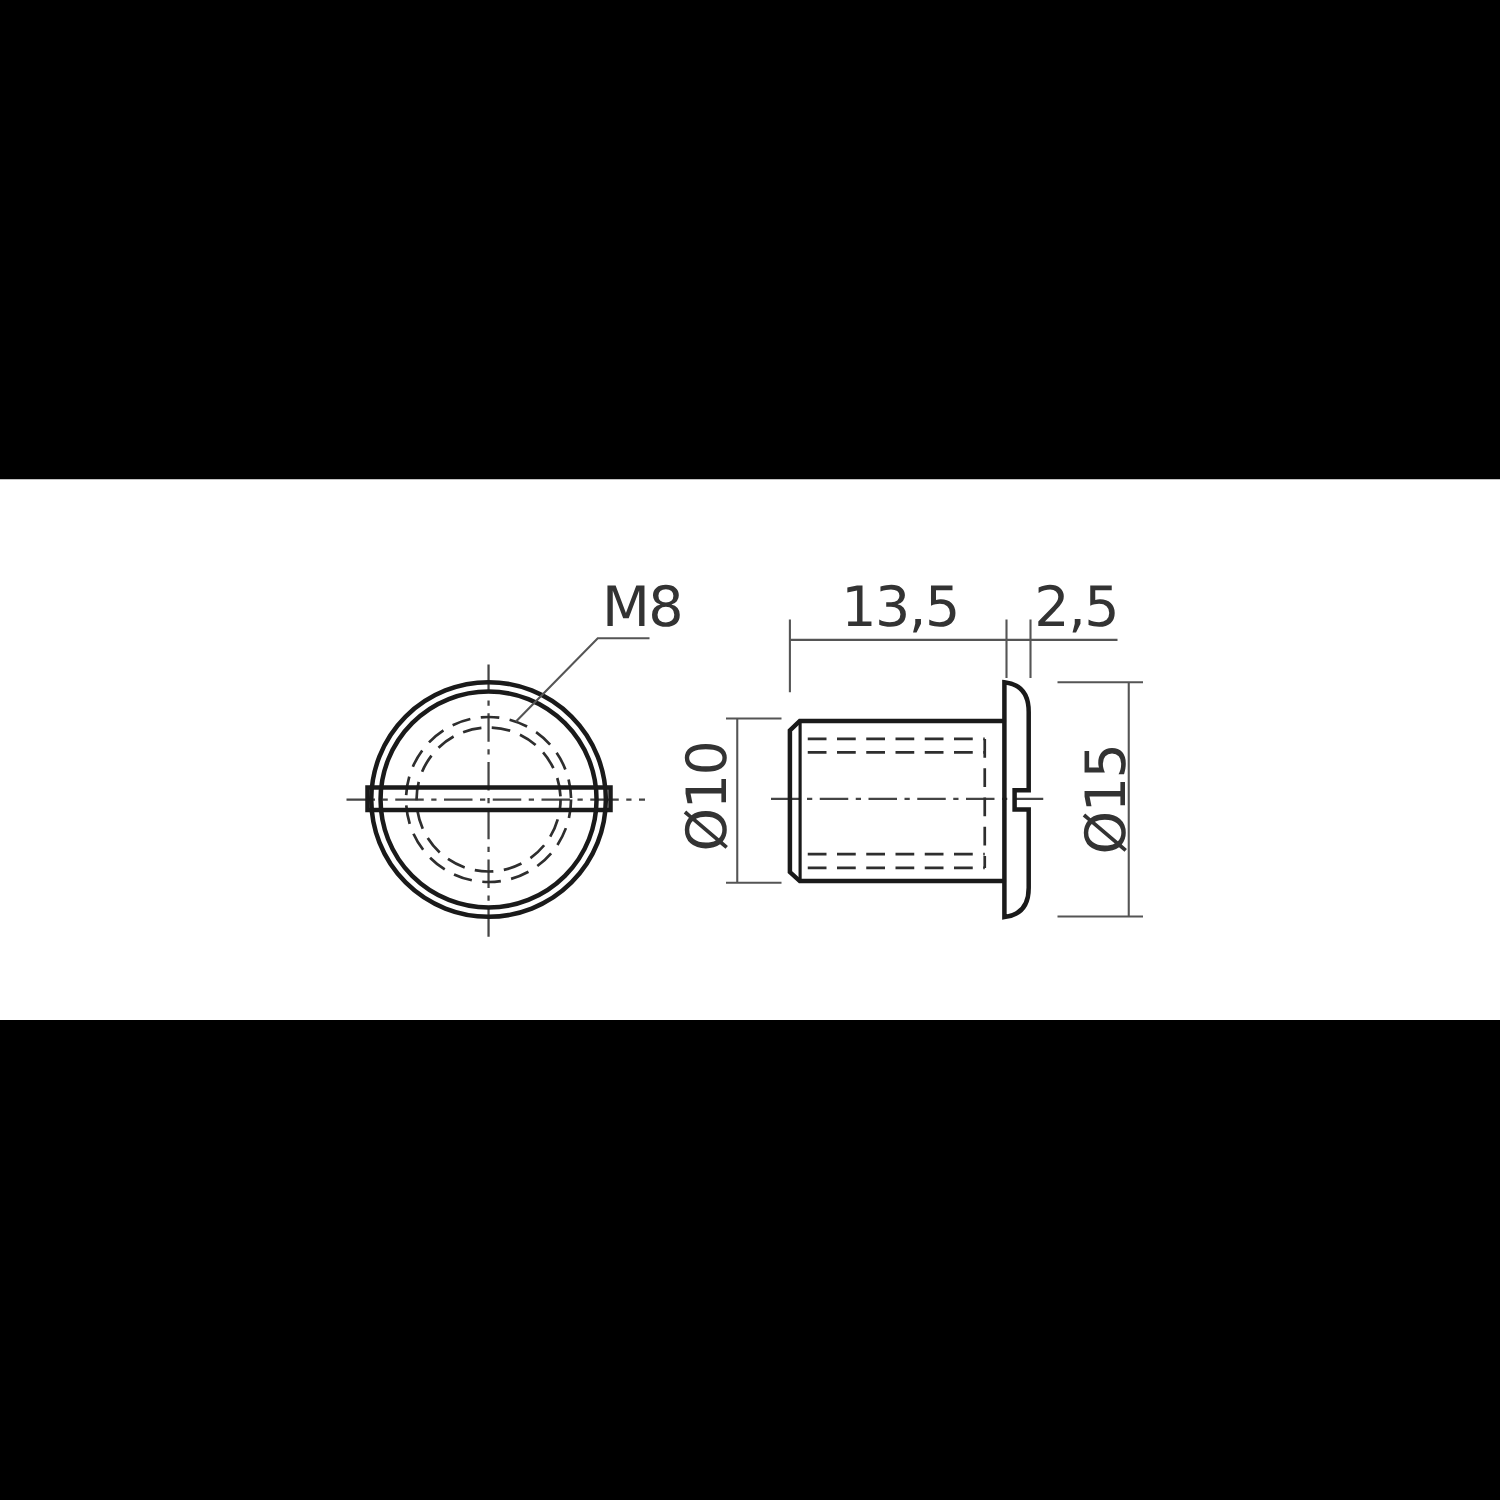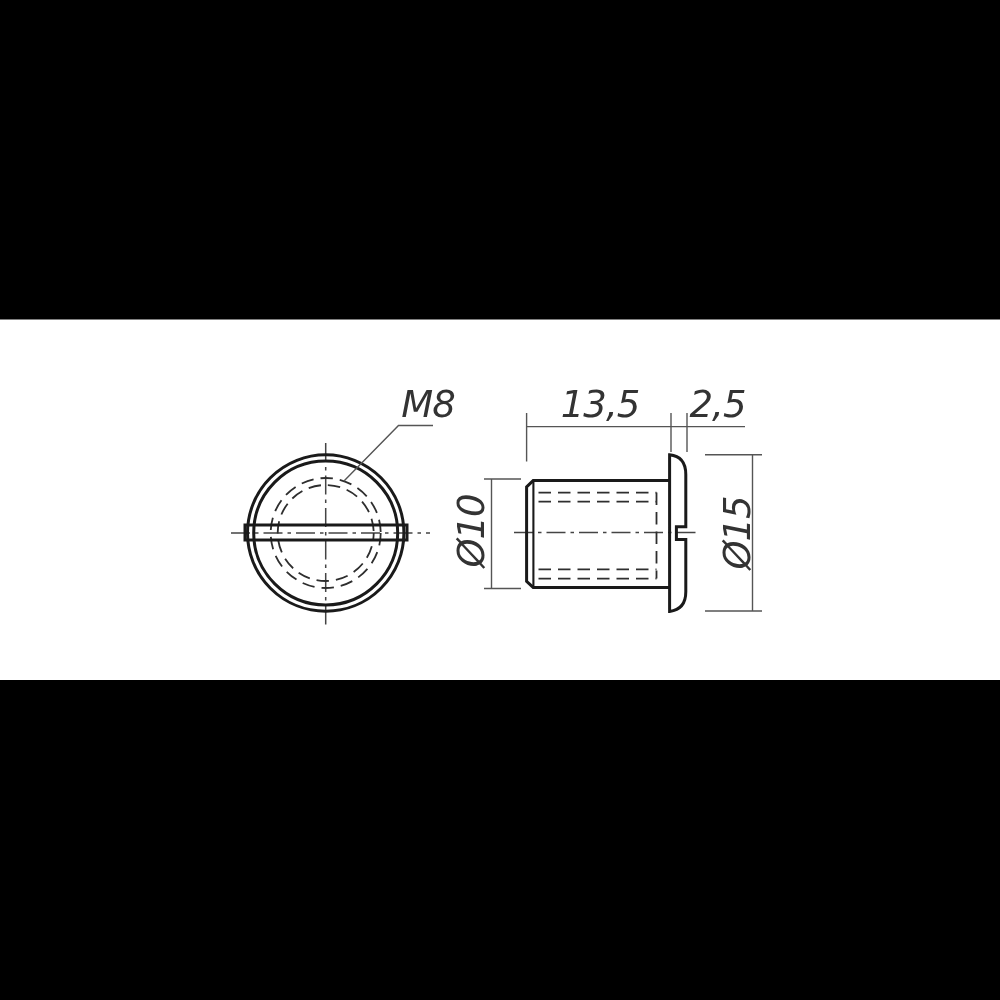--- a/index.html
+++ b/index.html
@@ -2,21 +2,20 @@
 <html style="--c-letterbox: #000000; --c-paper: #ffffff; --c-outline: #1a1a1a; --c-hidden: #2e2e2e; --c-centerline: #444444; --c-dim: #555555; --c-text: #333333;"><head>
 <meta charset="utf-8">
 <style>
   html,body{margin:0;padding:0;background:#000;}
   .stage{
     position:relative;
     width:1000px;height:1000px;
     margin:0 auto;
     background:var(--c-letterbox,#000);
     font-family:"DejaVu Sans","Liberation Sans",sans-serif;
-    font-style:italic;
   }
   svg{display:block;width:1000px;height:1000px;}
   .paper{fill:var(--c-paper,#fff);}
   .bar{fill:var(--c-letterbox,#000);}
   .outline{stroke:var(--c-outline,#1a1a1a);stroke-width:3;fill:none;stroke-linecap:round;}
   .outline-thin{stroke:var(--c-outline,#1a1a1a);stroke-width:2.1;fill:none;}
   .hidden-line{stroke:var(--c-hidden,#2e2e2e);stroke-width:1.8;fill:none;stroke-dasharray:12.5 7;}
   .centerline{stroke:var(--c-centerline,#444);stroke-width:1.5;fill:none;stroke-dasharray:19 5 3.5 5;}
   .dim{stroke:var(--c-dim,#555);stroke-width:1.4;fill:none;}
   .dimtext{

